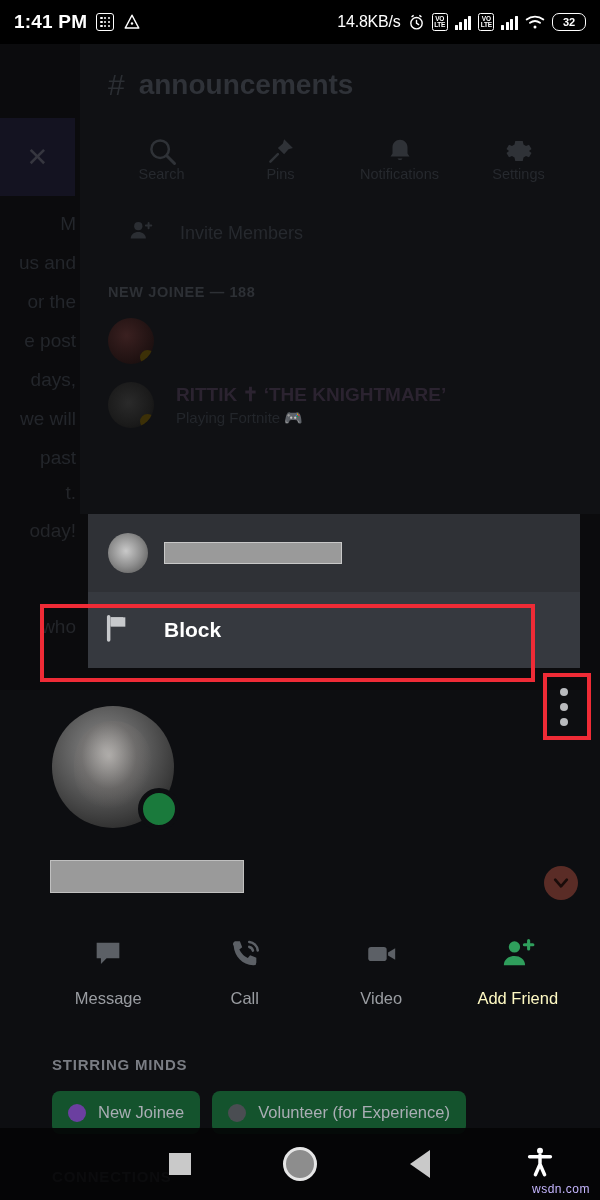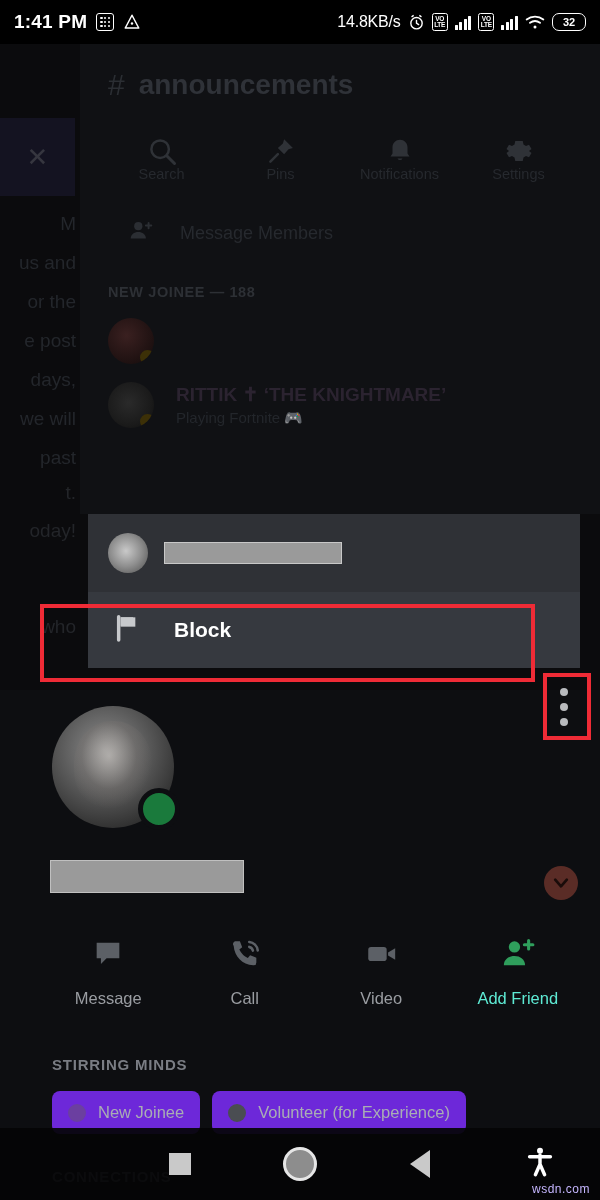--- a/index.html
+++ b/index.html
@@ -141,21 +141,21 @@
   #ctx-header .ctx-av {
     width:40px;height:40px;border-radius:50%;
     background:radial-gradient(circle at 45% 45%, #c9c9c9 0%, #8e8e8e 50%, #4a4a4a 100%);
     flex:none;
   }
   #ctx-header .redact {
     width:178px;height:22px;background:#9a9a9a;border:1px solid #c8c8c8;
   }
   #ctx-block {
     display:flex; align-items:center; gap:30px;
-    height:76px; padding-left:24px;
+    height:76px; padding-left:14px;
     background:#36393f;
   }
   #ctx-block .lbl { color:#fff; font-size:21px; font-weight:700; }
 
   
   .anno {
     position:absolute; border:4px solid #ef2b36; z-index:60;
     pointer-events:none;
   }
   #anno-block { left:40px; top:604px; width:495px; height:78px; }
@@ -201,29 +201,29 @@
     position:absolute; right:22px; top:176px;
     width:34px;height:34px;border-radius:50%;
     background:#5a2c26;
     display:flex;align-items:center;justify-content:center;
   }
   #profile .pf-actions {
     display:flex; margin-top:44px; padding:0 14px;
   }
   .pf-action { flex:1; display:flex; flex-direction:column; align-items:center; gap:14px; }
   .pf-action .lbl { font-size:16.5px; color:#9a9da2; }
-  .pf-action.accent .lbl { color:#5eead4; }
+  .pf-action.accent .lbl { color:#fef9c3; }
   .pf-section-head {
     margin:48px 0 0 26px;
     color:#7a7d84; font-size:15px; font-weight:600; letter-spacing:.8px;
   }
   .pf-roles { display:flex; gap:12px; margin:18px 0 0 26px; }
   .role-pill {
     display:flex; align-items:center; gap:12px;
-    background:#6d28d9; border-radius:8px;
+    background:#14532d; border-radius:8px;
     padding:12px 16px;
   }
   .role-pill .dot { width:18px;height:18px;border-radius:50%; flex:none; }
   .role-pill .lbl { color:#a9adb4; font-size:16.5px; white-space:nowrap; }
   .pf-section-head2 {
     margin:34px 0 0 26px;
     color:#5b5e64; font-size:15px; font-weight:600; letter-spacing:.8px;
   }
 
   
@@ -370,21 +370,21 @@
     </div>
 
     <div class="invite-row">
       <span>
         <svg width="26" height="26" viewBox="0 0 24 24">
             <circle cx="9.5" cy="7.5" r="3.8" fill="#2b2e33"></circle>
             <path d="M2.5 19 c0-3.8 3.2-6 7-6 s7 2.2 7 6 Z" fill="#2b2e33"></path>
             <path d="M19 4.5 v5 M16.5 7 h5" stroke="#2b2e33" stroke-width="1.8" stroke-linecap="round"></path>
           </svg>
       </span>
-      <span class="lbl">Message Members</span>
+      <span class="lbl">Invite Members</span>
     </div>
 
     <div class="joinee-head">NEW JOINEE — 188</div>
 
     <div class="member-row">
       <div class="member-av a1">
           <span class="gbadge"></span>
         </div>
       <div class="m-txt">
         <span class="member-name"></span>

